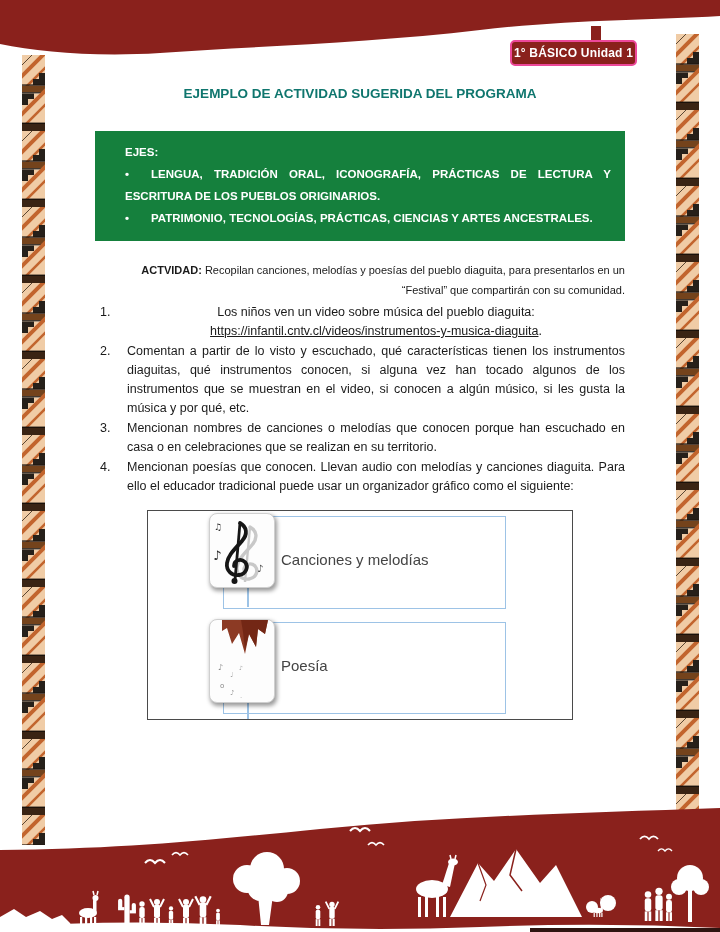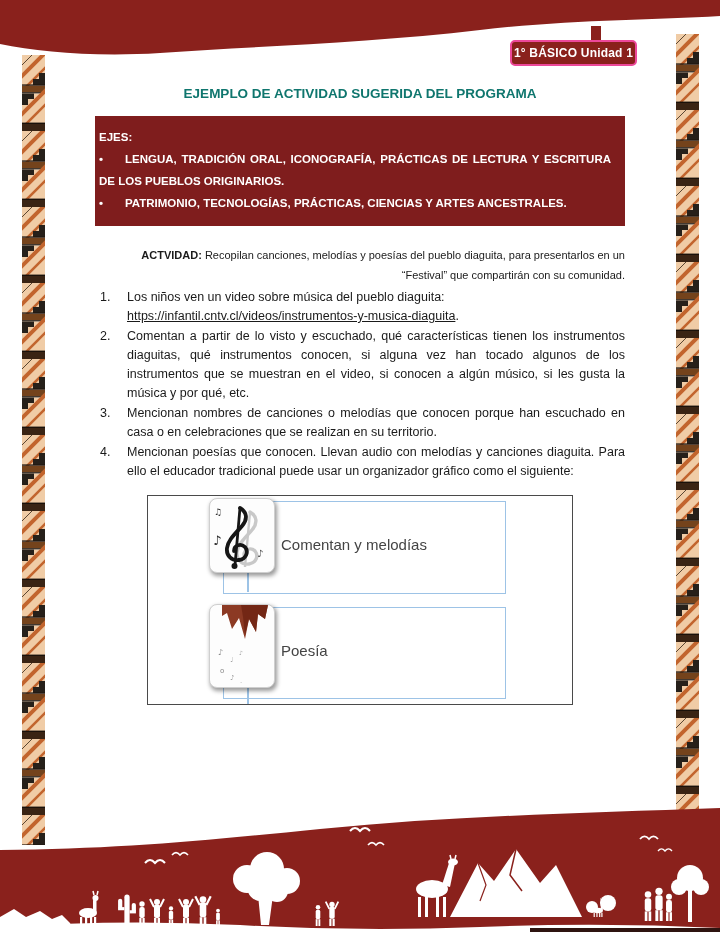--- a/index.html
+++ b/index.html
@@ -15,35 +15,35 @@
 
   
   .border-strip{position:absolute;z-index:1;display:block;}
   .border-left{left:22px;top:55px;}
   .border-right{left:676px;top:34px;}
 
   
   .content{position:absolute;left:95px;top:0;width:530px;z-index:2;}
   .page-title{margin:86px 0 0 0;text-align:center;font-size:13.5px;font-weight:bold;color:#0f766e;}
 
-  .ejes-box{margin-top:15px;background:#7f1d1d;color:#ffffff;padding:10px 14px 12px 4px;
+  .ejes-box{margin-top:30px;background:#15803d;color:#ffffff;padding:10px 14px 12px 30px;
             font-weight:bold;font-size:11.5px;line-height:22px;}
   .ejes-box p{margin:0;text-align:justify;}
   .blt{display:inline-block;width:26px;}
 
   .activity{margin:19px 0 0 5px;font-size:11px;line-height:20px;text-align:right;}
   .activity b{font-weight:bold;}
 
   .examples-heading{margin:12px 0 0 5px;font-size:12.5px;font-weight:bold;}
 
   .example-list{margin:3px 0 0 5px;}
   .example-item{display:flex;font-size:12.5px;line-height:19px;margin-top:1px;}
   .item-number{flex:0 0 27px;}
   .item-text{flex:1;text-align:justify;}
-  .item-text.left{text-align:left;}
+  .item-text.left{text-align:center;}
   .video-link{color:#1a1a1a;text-decoration:underline;word-break:break-all;}
 
   
   .organizer{position:relative;margin:14px 0 0 52px;width:424px;height:208px;
              border:1.5px solid #4a4a4a;background:#fff;}
   .blue-box{position:absolute;border:1px solid #9DC3E6;background:#fff;}
   .blue-box.r1{left:75px;top:5px;width:281px;height:91px;}
   .blue-box.r2{left:75px;top:111px;width:281px;height:90px;}
   .conn{position:absolute;width:1.5px;background:#9DC3E6;left:99px;}
   .conn.c1{top:75px;height:21px;}
@@ -182,21 +182,21 @@
           <polygon points="31,0 58,0 55,14 48,9 46,27 39,14 35,30 33,12" fill="#6F2413" opacity="0.85"></polygon>
           <text x="8" y="50" font-size="8" fill="#8a8a8a" font-family="DejaVu Sans, sans-serif">♪</text>
           <text x="20" y="57" font-size="7" fill="#9a9a9a" font-family="DejaVu Sans, sans-serif">♩</text>
           <text x="29" y="50" font-size="6" fill="#a5a5a5" font-family="DejaVu Sans, sans-serif">♪</text>
           <text x="10" y="68" font-size="7" fill="#8a8a8a" font-family="DejaVu Sans, sans-serif">o</text>
           <text x="20" y="75" font-size="7" fill="#999999" font-family="DejaVu Sans, sans-serif">♪</text>
           <text x="30" y="78" font-size="7" fill="#aaaaaa" font-family="DejaVu Sans, sans-serif">.</text>
         </svg>
       </div>
 
-      <div class="org-label l1">Comentan y melodías</div>
+      <div class="org-label l1">Canciones y melodías</div>
       <div class="org-label l2">Poesía</div>
     </div>
   </div>
 
   <svg class="footer-svg" width="720" height="127" viewBox="0 0 720 127" aria-hidden="true">
     <defs>
       <g id="pUp">
         <circle cx="0" cy="-24" r="3"></circle>
         <rect x="-3" y="-21.5" width="6" height="13.5" rx="2"></rect>
         <rect x="-3" y="-8" width="2.4" height="8"></rect>

